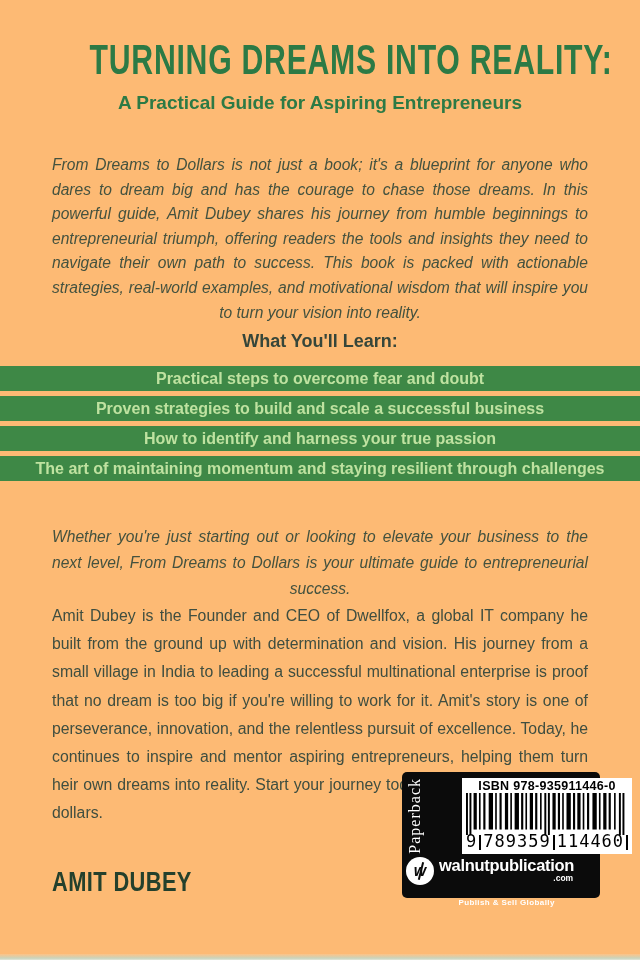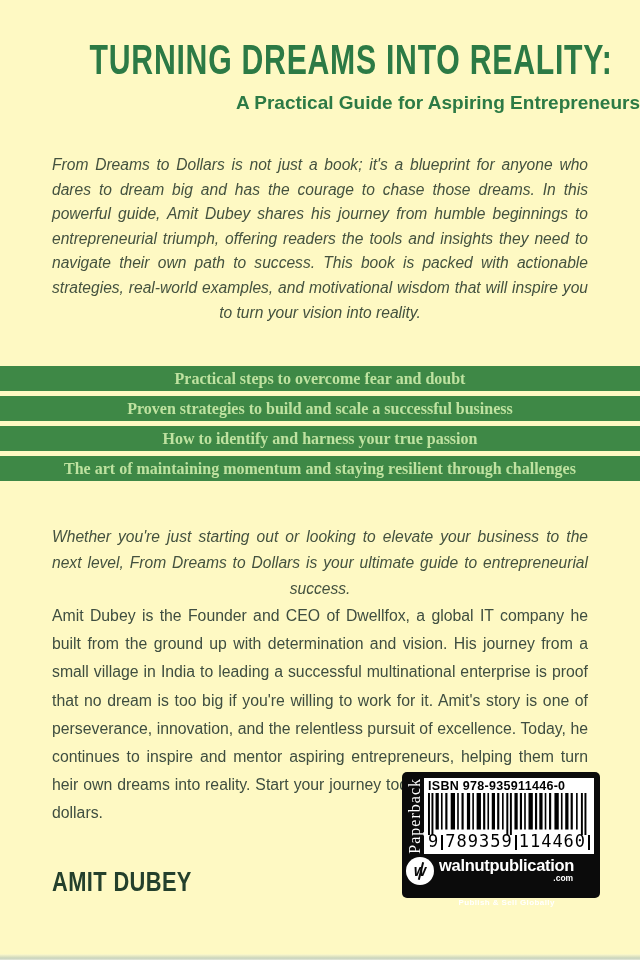--- a/index.html
+++ b/index.html
@@ -1,53 +1,52 @@
 <!DOCTYPE html>
 <html><head>
 <meta charset="utf-8">
 <style>
   * { margin:0; padding:0; box-sizing:border-box; }
   html,body { width:640px; height:960px; }
   body { font-family:"Liberation Sans", sans-serif; }
 
   .cover {
     position:relative; width:640px; height:960px;
-    background:#fef9c3; overflow:hidden;
+    background:#fdba74; overflow:hidden;
   }
 
   .title {
     position:absolute; top:40px; left:0; width:640px;
     text-align:center; color:#2c7a45; font-weight:bold;
     font-size:42px; line-height:40px; letter-spacing:1px;
     transform:scaleX(0.72); transform-origin:50% 50%;
     white-space:nowrap;
   }
   .subtitle {
     position:absolute; top:92px; left:0; width:640px;
-    text-align:right; color:#2c7a45; font-weight:bold;
+    text-align:center; color:#2c7a45; font-weight:bold;
     font-size:19px;
   }
 
   .intro {
     position:absolute; top:153px; left:52px; width:536px;
     color:#44523f; font-size:15.6px; line-height:24.6px;
     font-style:italic; text-align:justify; text-align-last:center;
   }
 
   .learn-heading {
     position:absolute; top:331px; left:0; width:640px;
     text-align:center; color:#36463a; font-weight:bold; font-size:18px;
   }
   .learn-bars { position:absolute; top:366px; left:0; width:640px; }
   .learn-bar {
     width:640px; height:25px; margin-bottom:5px;
     background:#3e8846; color:#bfe2a0;
     font-weight:bold; font-size:16px; line-height:25px;
     text-align:center;
-    font-family:Liberation Serif, serif;
   }
 
   .middle {
     position:absolute; top:524px; left:52px; width:536px;
     color:#44523f; font-size:15.6px; line-height:26px;
     font-style:italic; text-align:justify; text-align-last:center;
   }
 
   .bio {
     position:absolute; top:602px; left:52px; width:536px;
@@ -77,21 +76,21 @@
   .format-strip {
     width:26px; display:flex; align-items:center; justify-content:center;
   }
   .format-text {
     writing-mode:vertical-rl; transform:rotate(180deg);
     color:#ffffff; font-family:"Liberation Serif", serif;
     font-size:16px; letter-spacing:1px;
   }
   .isbn-box {
     flex:1; background:#ffffff; padding:1px 4px 2px 4px;
-    display:flex; flex-direction:column; align-items:flex-start;
+    display:flex; flex-direction:column; align-items:center;margin-left:38px;
   }
   .isbn-top {
     color:#000; font-size:12.5px; font-weight:bold; letter-spacing:0.3px;
     white-space:nowrap;
   }
   .bars-svg { width:100%; height:42px; display:block; }
   .digits-row {
     display:flex; align-items:flex-end; gap:2px; width:100%;
     justify-content:space-between; margin-top:-2px;
   }
@@ -137,20 +136,21 @@
 </head>
 <body>
 
 <div class="cover">
 
   <div class="title">TURNING DREAMS INTO REALITY:</div>
   <div class="subtitle">A Practical Guide for Aspiring Entrepreneurs</div>
 
   <div class="intro">From Dreams to Dollars is not just a book; it's a blueprint for anyone who dares to dream big and has the courage to chase those dreams. In this powerful guide, Amit Dubey shares his journey from humble beginnings to entrepreneurial triumph, offering readers the tools and insights they need to navigate their own path to success. This book is packed with actionable strategies, real-world examples, and motivational wisdom that will inspire you to turn your vision into reality.</div>
 
+  <div class="learn-heading">What You'll Learn:</div>
 
   <div class="learn-bars">
     <div class="learn-bar">Practical steps to overcome fear and doubt</div>
     <div class="learn-bar">Proven strategies to build and scale a successful business</div>
     <div class="learn-bar">How to identify and harness your true passion</div>
     <div class="learn-bar">The art of maintaining momentum and staying resilient through challenges</div>
   </div>
 
   <div class="middle">Whether you're just starting out or looking to elevate your business to the next level, From Dreams to Dollars is your ultimate guide to entrepreneurial success.</div>
 

